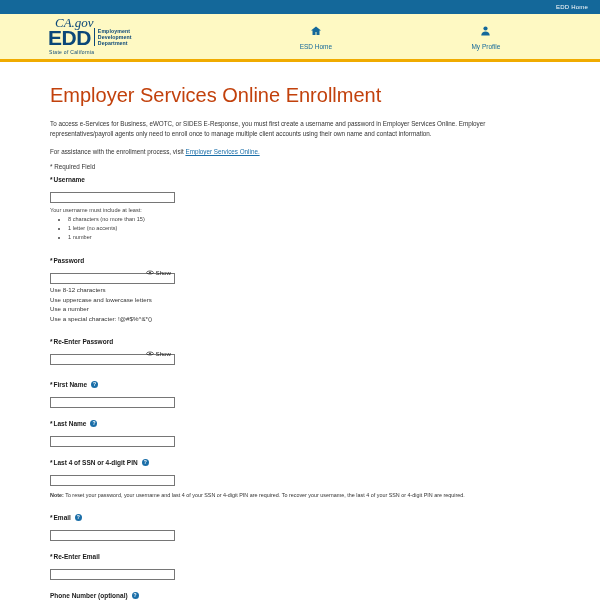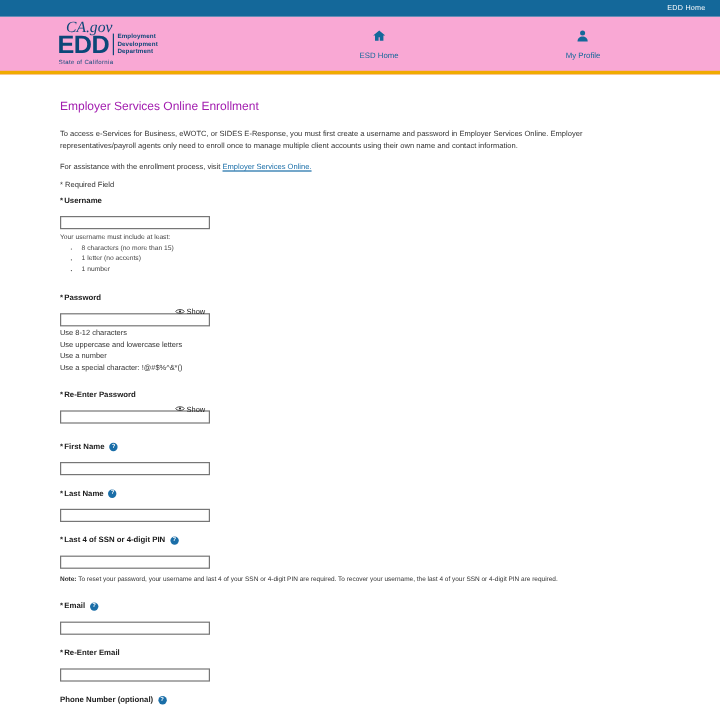--- a/index.html
+++ b/index.html
@@ -19,21 +19,21 @@
     padding-right: 12px;
   }
   .topbar a {
     color: #ffffff;
     font-size: 6px;
     text-decoration: none;
     letter-spacing: .2px;
   }
   .header {
     height: 48px;
-    background: #f9a8d4;
+    background: #fef9c3;
     display: flex;
     align-items: center;
     position: relative;
     border-bottom: 3px solid #f0ab00;
   }
   .logo-wrap {
     display: flex;
     align-items: center;
     padding-left: 48px;
     width: 230px;
@@ -98,23 +98,23 @@
   .hlink .lbl {
     font-size: 6.5px;
     color: #14689a;
     display: block;
   }
   .content {
     padding: 22px 50px 0 50px;
   }
   h1 {
     font-family: "Liberation Sans", sans-serif;
-    font-size: 10px;
+    font-size: 20px;
     font-weight: normal;
-    color: #a21caf;
+    color: #c2410c;
     margin: 0 0 12px 0;
   }
   p.intro {
     font-size: 6.3px;
     line-height: 9.5px;
     color: #333333;
     margin: 0 0 10px 0;
     max-width: 500px;
   }
   p.assist {

